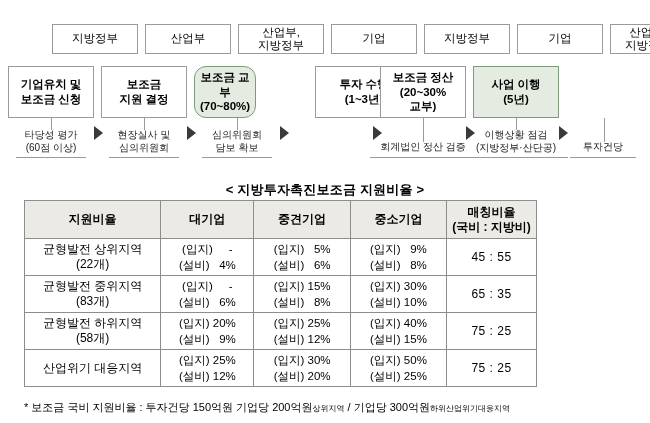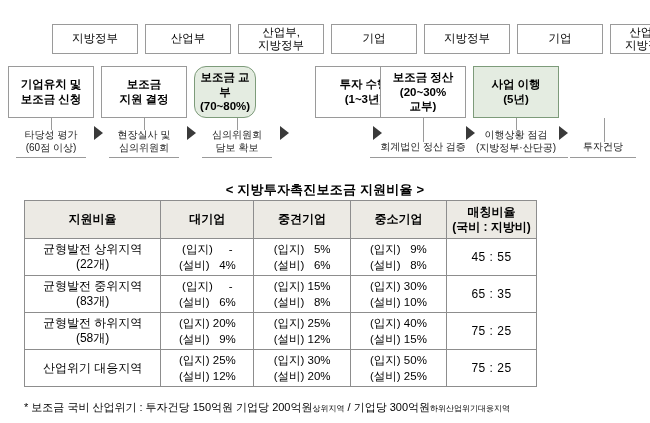--- a/index.html
+++ b/index.html
@@ -283,16 +283,16 @@
               <span>(입지) 50%</span>
               <span>(설비) 25%</span>
             </div>
           </td>
         <td class="match-cell">75 : 25</td>
       </tr>
     </tbody>
   </table>
 
   <div id="footnote">
-    <span>* 보조금 국비 산업위기 : 투자건당 150억원 기업당 200억원</span><span class="small">상위지역</span><span> / 기업당 300억원</span><span class="small">하위산업위기대응지역</span>
+    <span>* 보조금 국비 지원비율 : 투자건당 150억원 기업당 200억원</span><span class="small">상위지역</span><span> / 기업당 300억원</span><span class="small">하위산업위기대응지역</span>
   </div>
 
 </div>
 
 </body></html>

